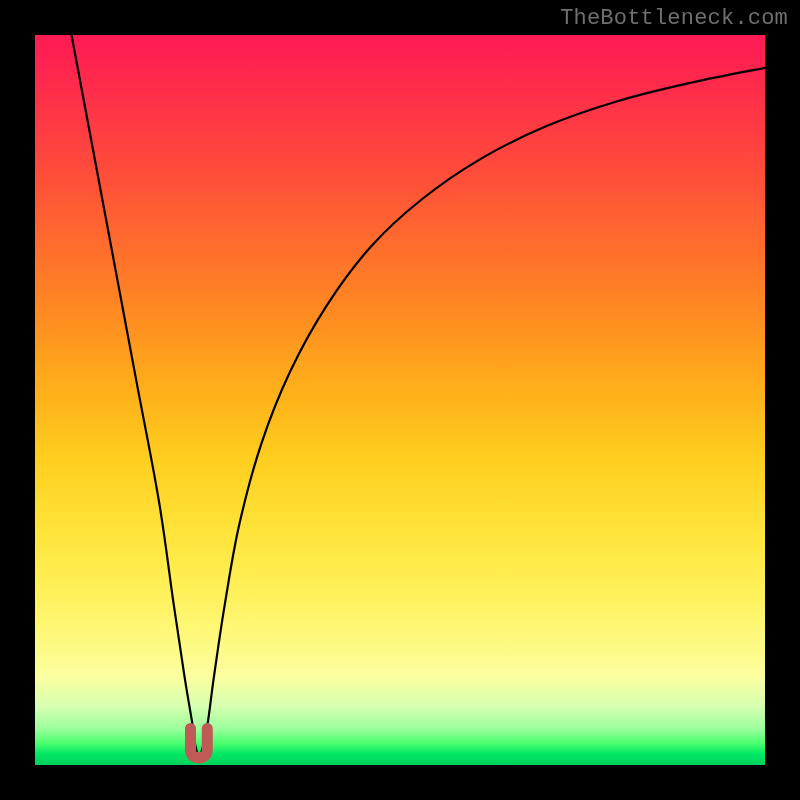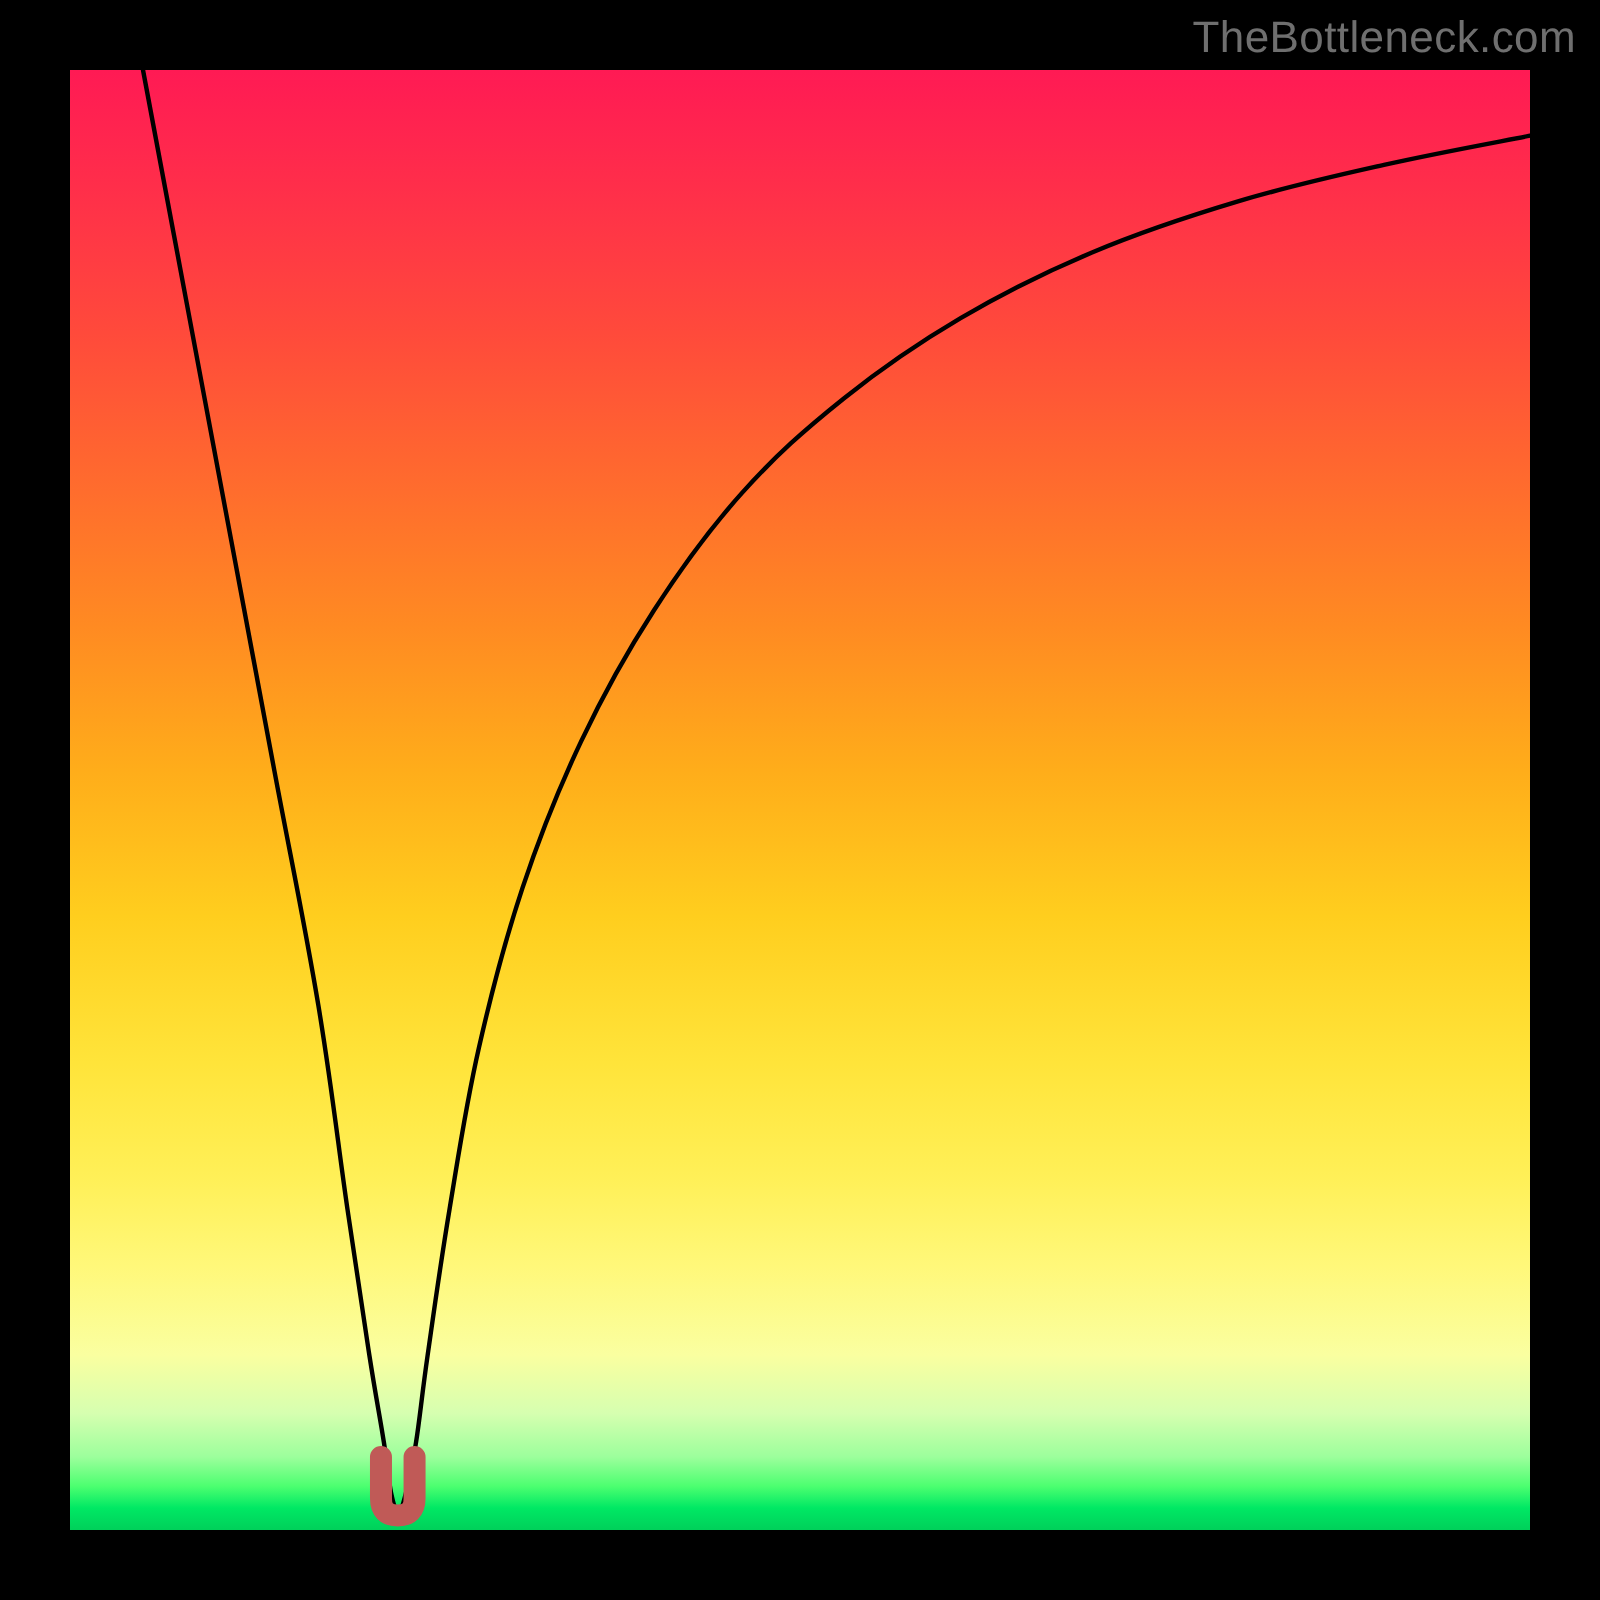--- a/index.html
+++ b/index.html
@@ -11,20 +11,21 @@
     background: #000;
     font-family: Arial, Helvetica, sans-serif;
   }
   .frame {
     position: absolute;
     left: 0;
     top: 0;
     width: 800px;
     height: 800px;
     background: #000;
+    font-family: Liberation Mono, monospace;
   }
   .plot {
     position: absolute;
     left: 35px;
     top: 35px;
     width: 730px;
     height: 730px;
     background: linear-gradient(to bottom,
       #ff1a54 0%,
       #ff2e4a 8%,

